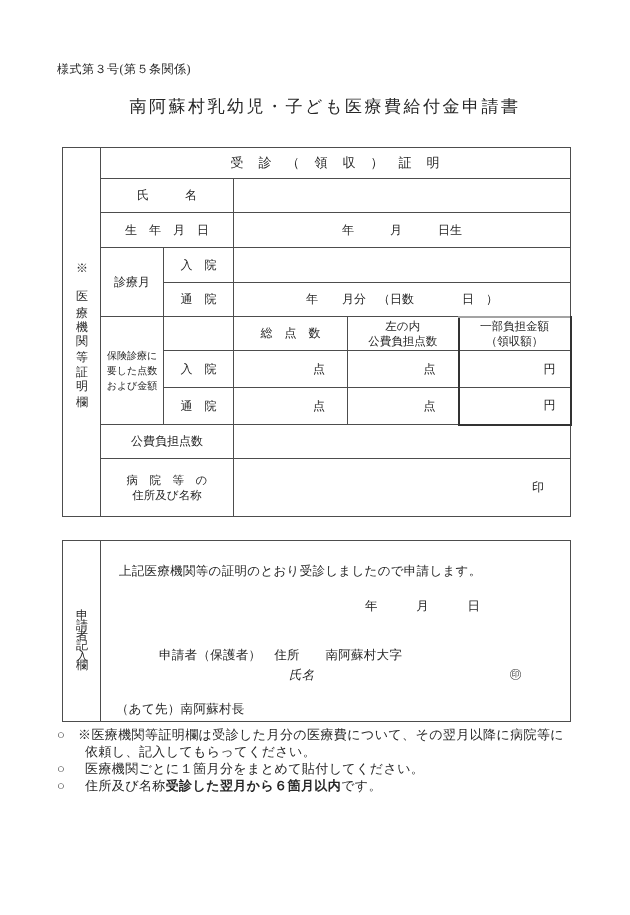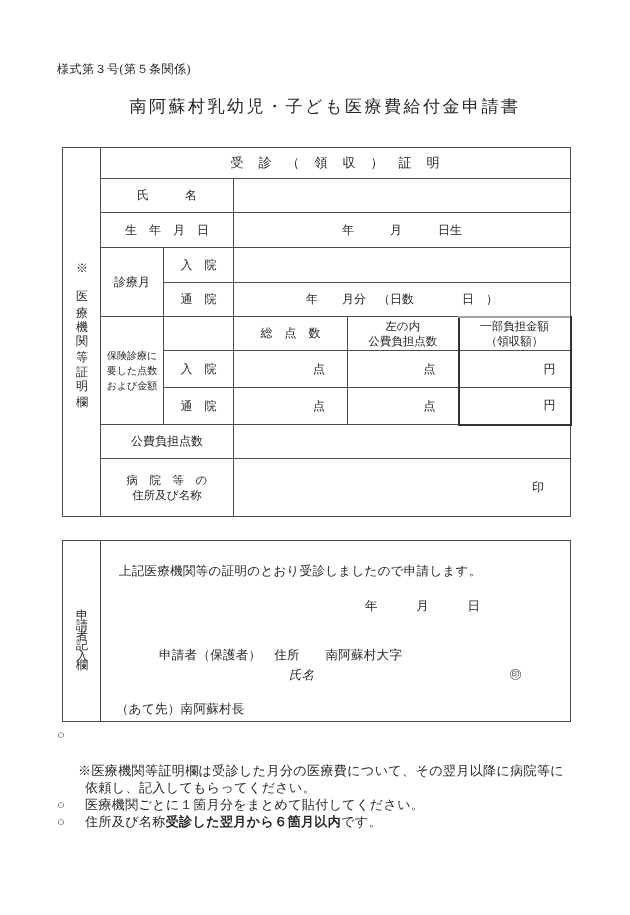--- a/index.html
+++ b/index.html
@@ -62,21 +62,21 @@
   .a-seal  { right:48px; top:125px; font-size:13.5px; }
   .a-line5 { left:15px;  top:160px;font-family:Liberation Serif, serif; }
 
   .notes {
     position:absolute; left:57px; top:726px; width:520px;
     font-size:13px; line-height:17px; letter-spacing:0.4px;
   }
   .note { display:flex; align-items:flex-start; }
   .marker { width:21px; flex:none; }
   .note-text { flex:1; }
-  .hang { padding-left:7px; text-indent:-7px;margin-top:36px; }
+  .hang { padding-left:7px; text-indent:-7px; }
   .pad7 { padding-left:7px; }
   b { font-weight:bold; }
 </style>
 </head>
 <body>
 
 <div class="page">
 
   <div class="form-number">様式第３号(第５条関係)</div>
   <div class="doc-title">南阿蘇村乳幼児・子ども医療費給付金申請書</div>

